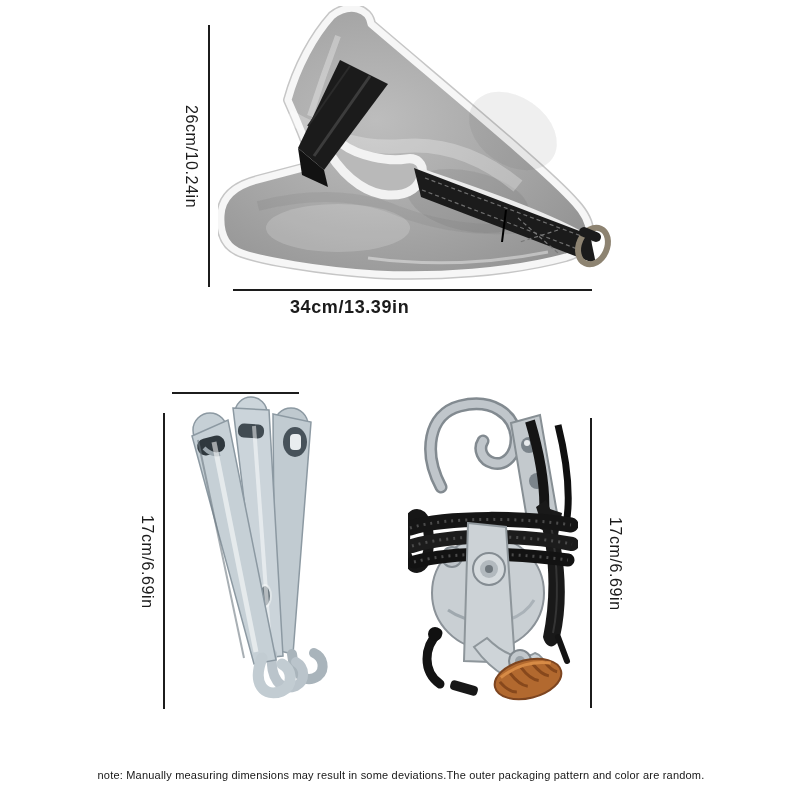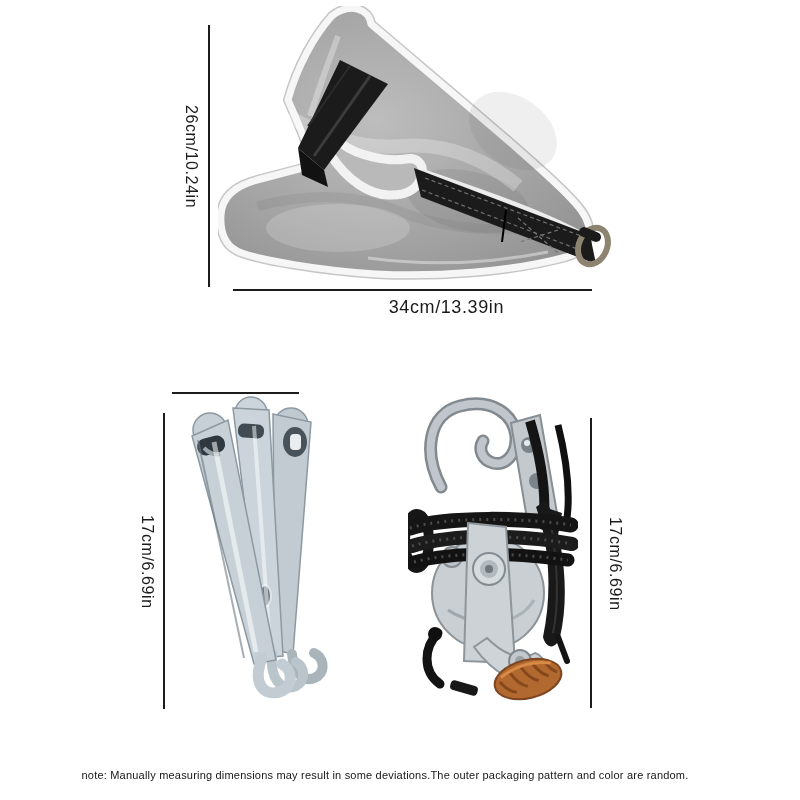--- a/index.html
+++ b/index.html
@@ -1,23 +1,23 @@
 <!DOCTYPE html>
 <html><head>
 <meta charset="utf-8">
 <style>
   html,body{margin:0;padding:0;background:#ffffff;}
   #stage{position:relative;width:800px;height:800px;background:#ffffff;overflow:hidden;
          font-family:"Liberation Sans","DejaVu Sans",sans-serif;color:#1b1b1b;}
   .abs{position:absolute;}
   .dimline{position:absolute;background:#1c1c1c;}
   .dimlabel{position:absolute;font-size:17px;letter-spacing:.6px;color:#1b1b1b;white-space:nowrap;}
-  .dimlabel.h{text-align:right;}
+  .dimlabel.h{text-align:left;font-weight:bold;}
   .dimlabel.v{writing-mode:vertical-rl;text-orientation:mixed;text-align:center;font-size:16px;}
-  #note{position:absolute;left:0;top:769px;width:770px;text-align:center;
+  #note{position:absolute;left:16px;top:769px;width:770px;text-align:center;
         font-size:11px;letter-spacing:.2px;color:#161616;}
   svg{display:block;}
 </style>
 </head>
 <body>
 
 <div id="stage">
 
   <svg class="abs" style="left:218px;top:6px" width="400" height="285" viewBox="0 0 400 285">
     <defs>

